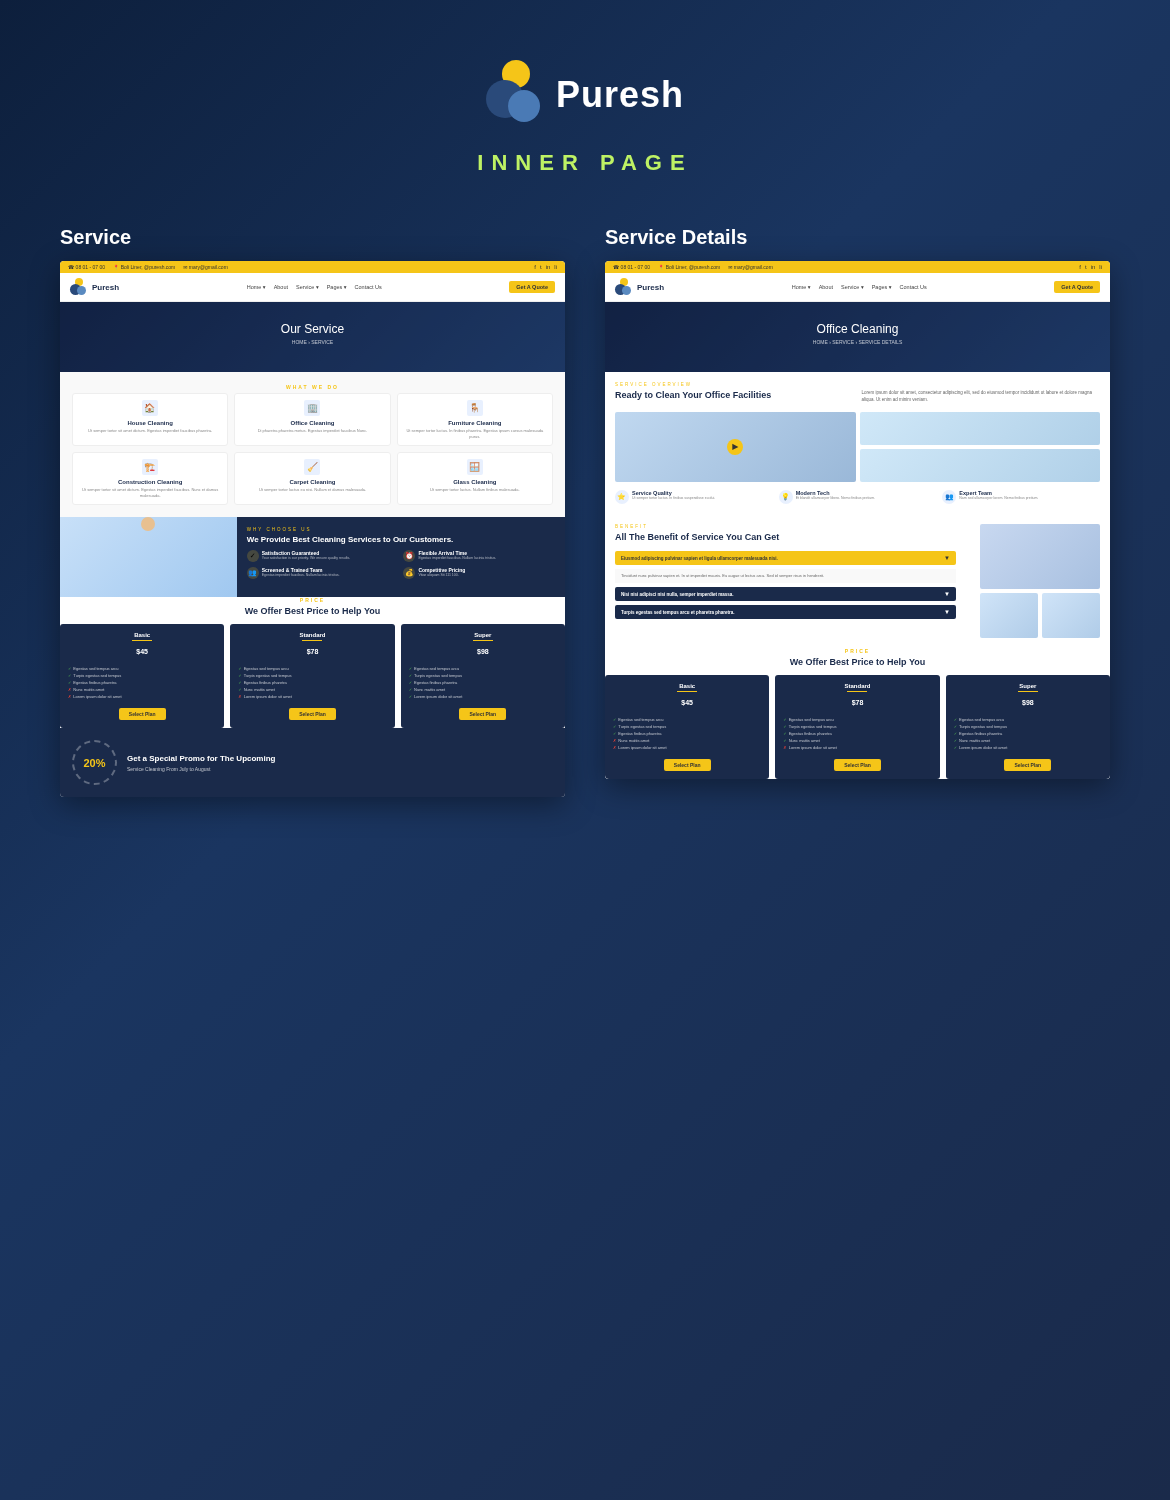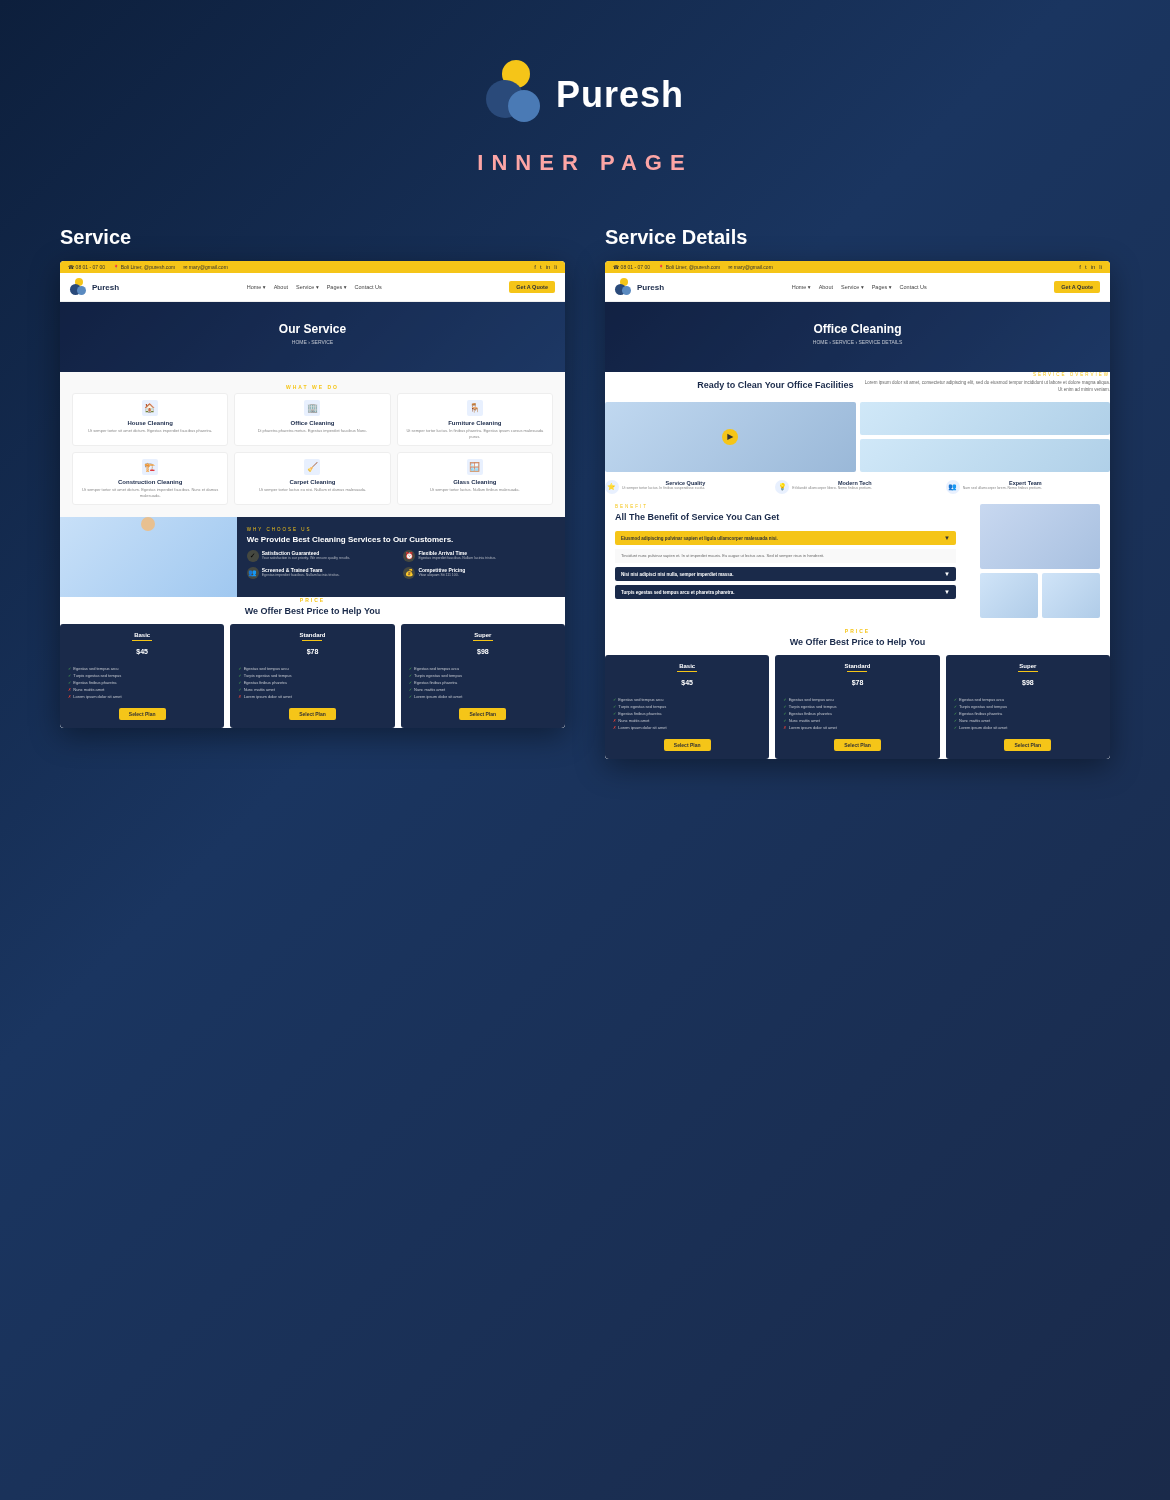--- a/index.html
+++ b/index.html
@@ -78,21 +78,21 @@
     }
 
     .logo-text {
       color: white;
       font-size: 36px;
       font-weight: bold;
       letter-spacing: 1px;
     }
 
     .inner-page-label {
-      color: #fca5a5;
+      color: #bef264;
       font-size: 22px;
       font-weight: bold;
       letter-spacing: 8px;
       text-transform: uppercase;
     }
 
     
     .pages-grid {
       display: grid;
       grid-template-columns: 1fr 1fr;
@@ -235,21 +235,21 @@
     }
 
     .mockup-hero-content {
       position: relative;
       z-index: 1;
     }
 
     .mockup-hero-title {
       color: white;
       font-size: 12px;
-      font-weight: bold;
+      font-weight: normal;
     }
 
     .mockup-hero-breadcrumb {
       color: rgba(255,255,255,0.7);
       font-size: 5px;
       margin-top: 3px;
     }
 
     
     .mockup-services {
@@ -502,22 +502,22 @@
       margin-bottom: 3px;
     }
 
     .mockup-promo-text p {
       font-size: 5px;
       color: rgba(255,255,255,0.7);
     }
 
     
     .mockup-service-overview {
+      padding: 10px;
       background: white;
-      text-align: right;
     }
 
     .mockup-overview-label {
       color: #f5c518;
       font-size: 4.5px;
       letter-spacing: 2px;
       margin-bottom: 3px;
     }
 
     .mockup-overview-layout {
@@ -964,20 +964,29 @@
                 <li>
                     <span class="check-green">✓</span> 
                     <span>Lorem ipsum dolor sit amet</span>
                   </li>
               </ul>
               <div class="mockup-price-btn">Select Plan</div>
             </div>
           </div>
         </div>
 
+        <div class="mockup-promo">
+          <div class="mockup-promo-circle">
+            <div class="mockup-promo-percent">20%</div>
+          </div>
+          <div class="mockup-promo-text">
+            <h3>Get a Special Promo for The Upcoming</h3>
+            <p>Service Cleaning From July to August</p>
+          </div>
+        </div>
       </div>
     </div>
 
     <div class="page-column">
       <div class="page-title">Service Details</div>
 
       <div class="mockup">
 
         <div class="mockup-topbar">
           <div class="mockup-topbar-left">

